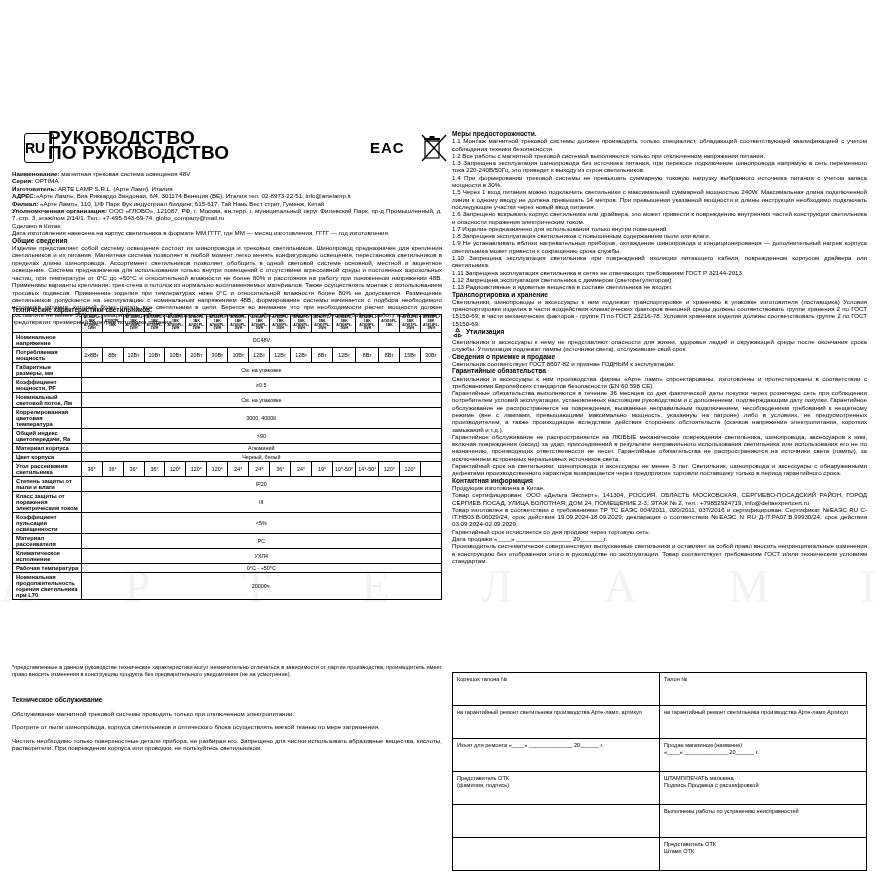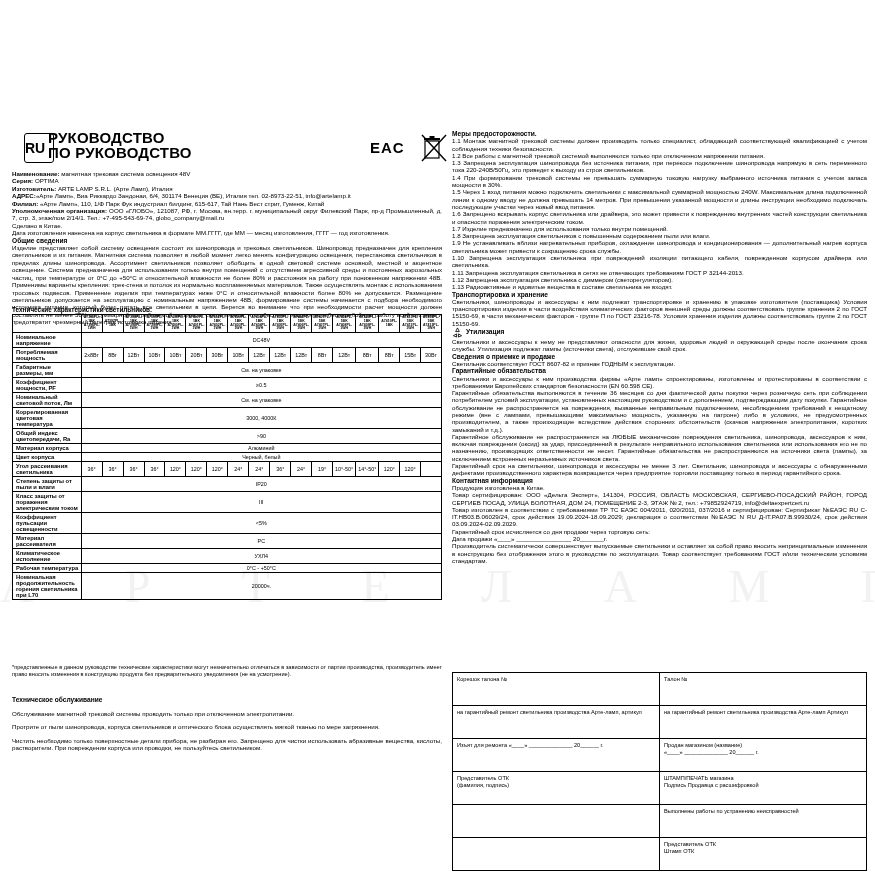--- a/index.html
+++ b/index.html
@@ -28,21 +28,21 @@
   }
 
   
   .ru-badge{
     position:absolute;left:0;top:133px;width:28px;height:28px;
     border:1.2px solid #000;border-radius:3px;
     font-size:14px;font-weight:bold;text-align:left;line-height:28px;margin-left:24px;
   }
   .title{
     position:absolute;left:48px;top:130px;
-    font-size:15px;font-weight:bold;line-height:15px;letter-spacing:.2px;
+    font-size:19px;font-weight:bold;line-height:15px;letter-spacing:.2px;
   }
 
   
   .eac{position:absolute;left:370px;top:138px;width:44px;height:20px;}
   .bin{position:absolute;left:420px;top:134px;width:28px;height:30px;}
 
   
   .lcol{position:absolute;left:12px;top:170px;width:430px;font-size:6.2px;line-height:7.4px;text-align:justify;}
   .lcol p{margin:0 0 0 0;}
   .b{font-weight:bold;}

